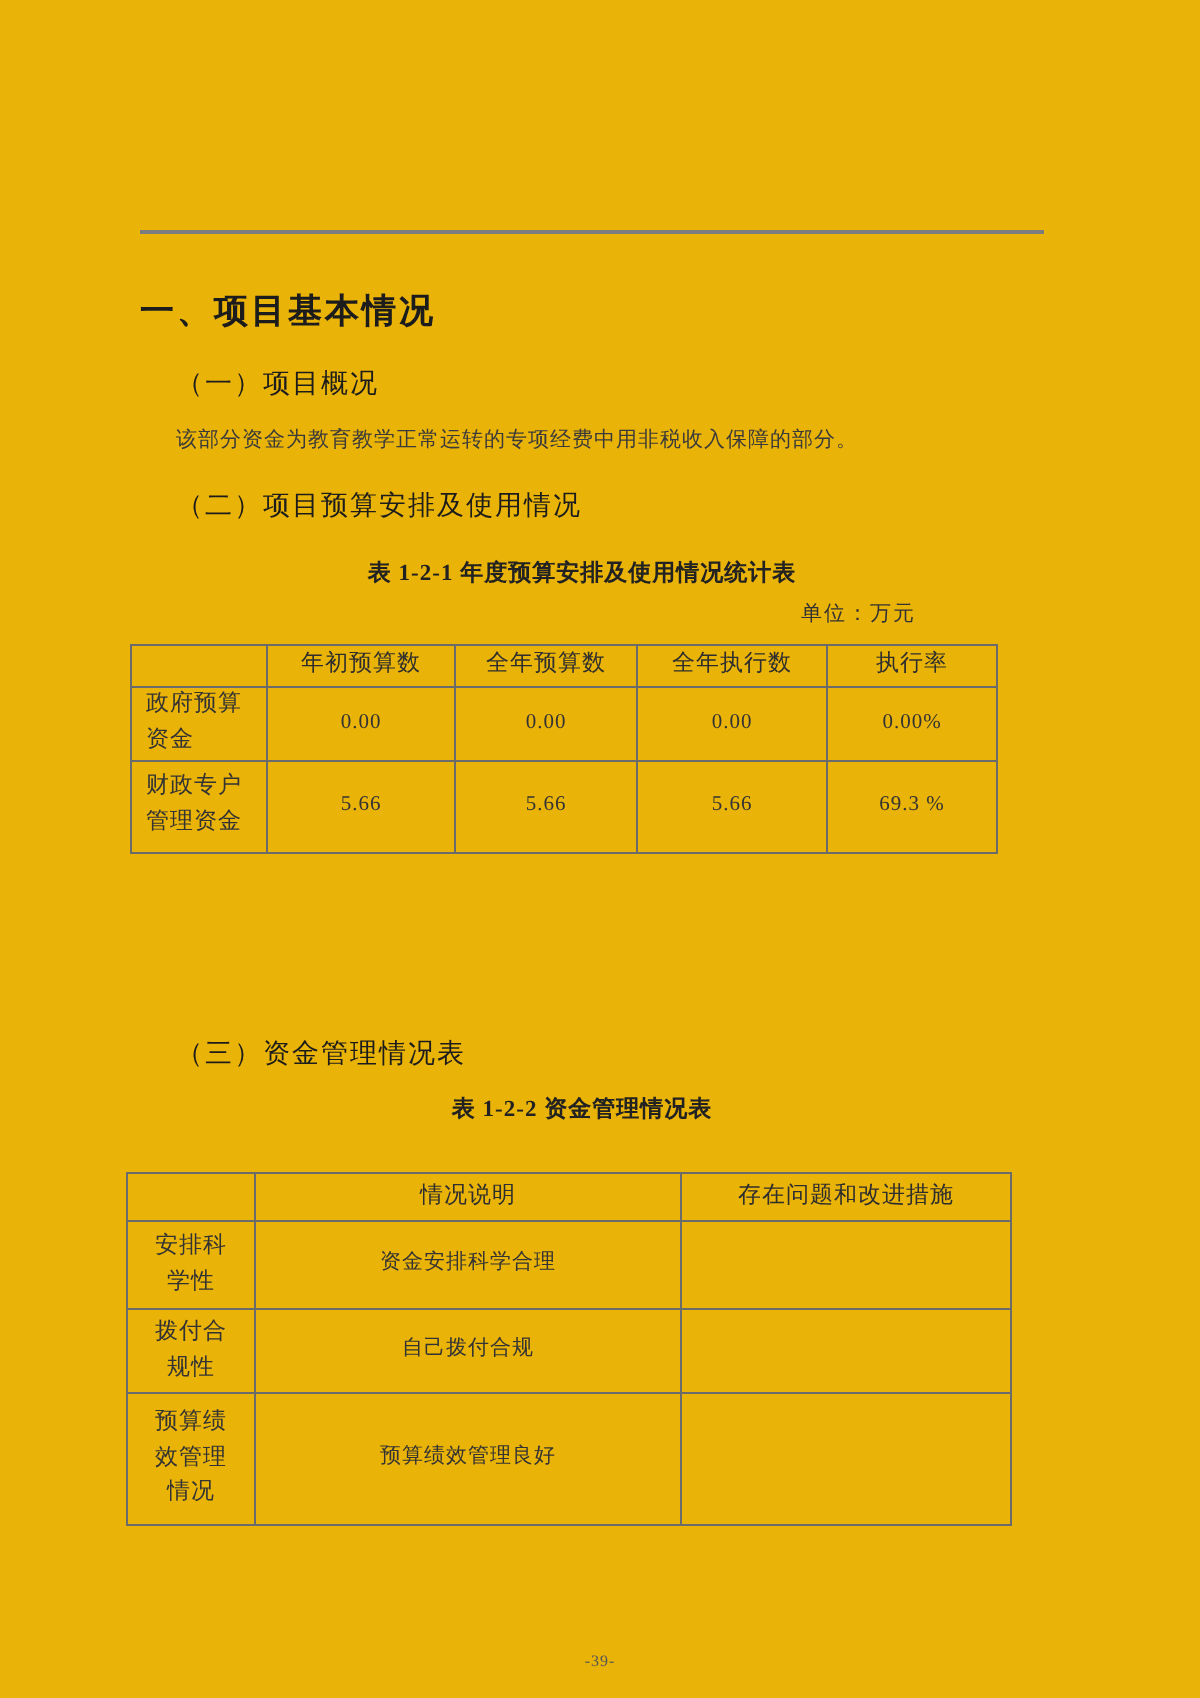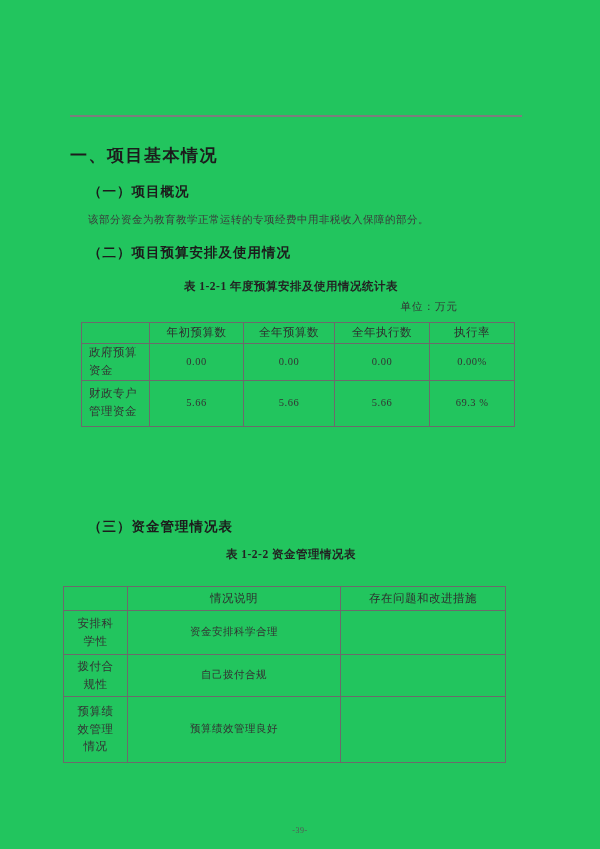--- a/index.html
+++ b/index.html
@@ -5,21 +5,21 @@
   html, body {
     margin: 0;
     padding: 0;
     background: #e8e8e8;
   }
   .page {
     position: relative;
     width: 600px;
     height: 849px;
     margin: 0 auto;
-    background: #22c55e;
+    background: #eab308;
     overflow: hidden;
     font-family: "Liberation Serif", serif;
     color: #2e2e2e;
   }
 
   .header-rule {
     position: absolute;
     left: 70px;
     top: 115px;
     width: 452px;
@@ -35,21 +35,21 @@
     font-size: 17px;
     font-weight: bold;
     color: #1c1c1c;
     letter-spacing: 1.5px;
   }
   .h2 {
     position: absolute;
     left: 88px;
     font-family: "Liberation Sans", sans-serif;
     font-size: 13.5px;
-    font-weight: bold;
+    font-weight: normal;
     color: #1c1c1c;
     letter-spacing: 1px;
   }
   .h2a { top: 183px; }
   .h2b { top: 244px; }
   .h2c { top: 518px; }
   .h2d { top: 797px; }
 
   .body-text {
     position: absolute;
@@ -108,21 +108,21 @@
     text-align: left;
     padding-left: 7px;
     padding-right: 6px;
     font-size: 11.5px;
     letter-spacing: 0.5px;
   }
   table.doc-table td.num {
     font-size: 10.5px;
     letter-spacing: 0.5px;
   }
-  .t1 { left: 65px; top: 322px; margin-left: 16px; }
+  .t1 { left: 65px; top: 322px; }
   .t2 { left: 63px; top: 586px; }
   .t2 td.rowlabel2 {
     text-align: center;
     padding: 0 8px;
     font-size: 11.5px;
     letter-spacing: 0.5px;
   }
   .t2 td.desc { font-size: 10.5px; letter-spacing: 0.5px; }
 
   .footer-pageno {

